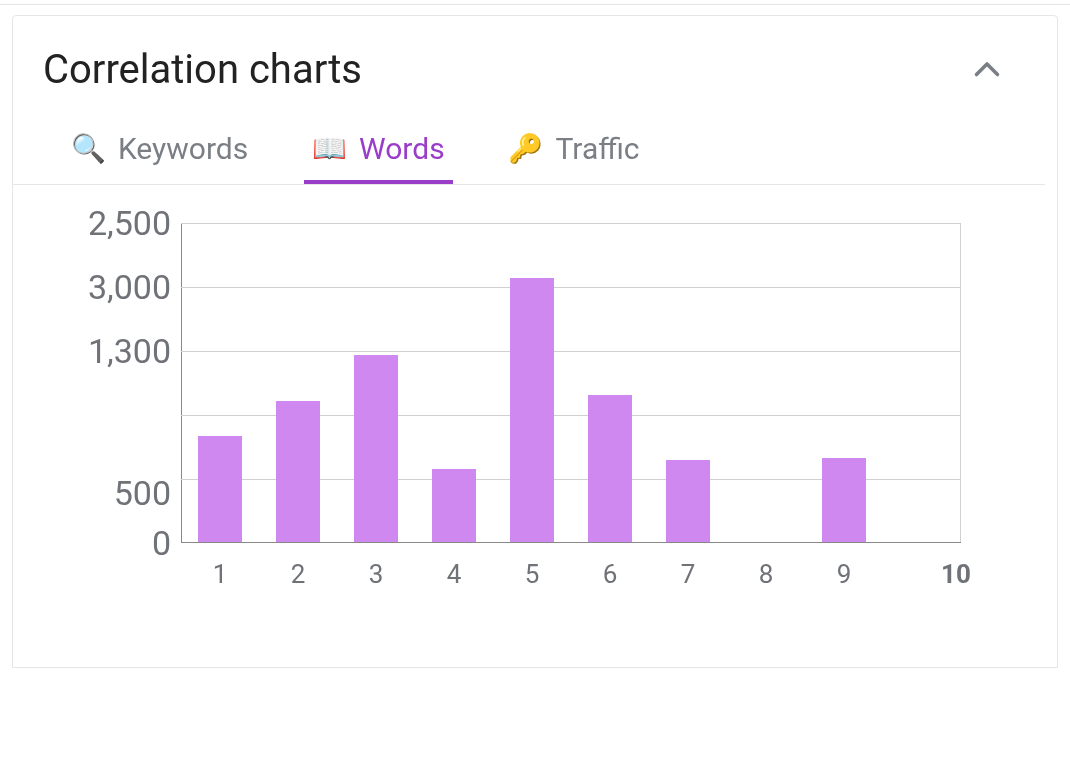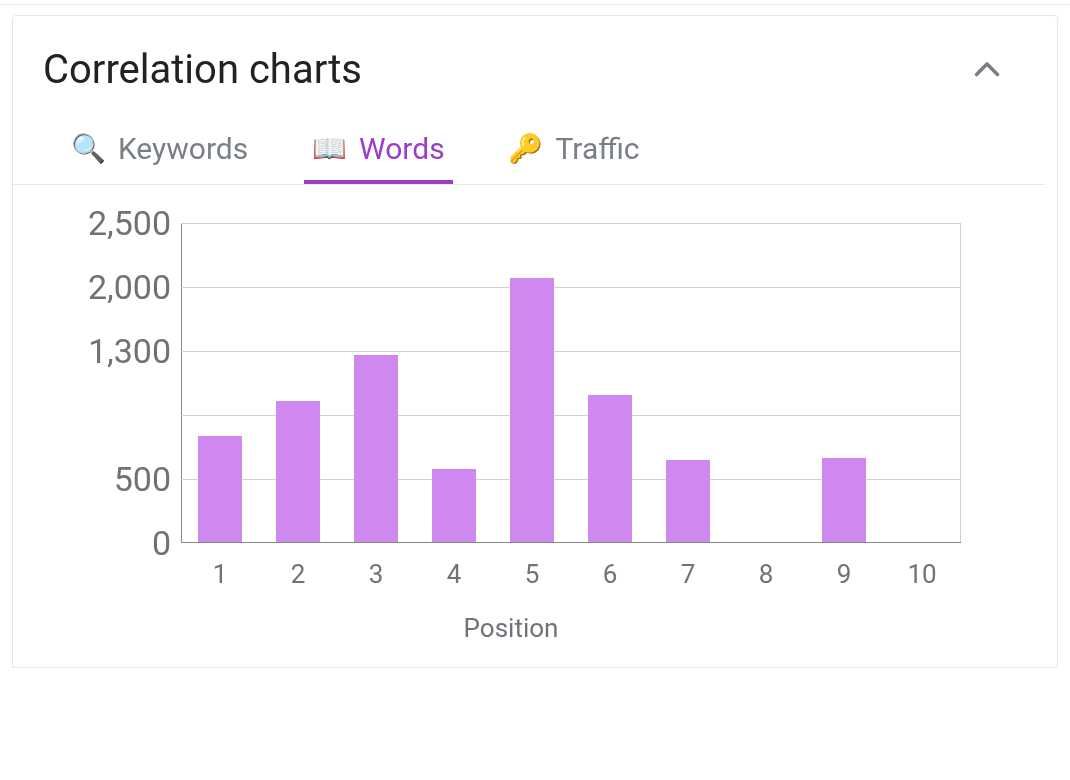--- a/index.html
+++ b/index.html
@@ -170,33 +170,32 @@
             <div class="gridline" style="top: 0px;"></div>
             <div class="bar" style="left: 39px; height: 106.24px; background: rgb(207, 136, 239);"></div>
             <div class="bar" style="left: 117px; height: 140.8px; background: rgb(207, 136, 239);"></div>
             <div class="bar" style="left: 195px; height: 186.88px; background: rgb(207, 136, 239);"></div>
             <div class="bar" style="left: 273px; height: 72.96px; background: rgb(207, 136, 239);"></div>
             <div class="bar" style="left: 351px; height: 263.68px; background: rgb(207, 136, 239);"></div>
             <div class="bar" style="left: 429px; height: 147.2px; background: rgb(207, 136, 239);"></div>
             <div class="bar" style="left: 507px; height: 81.92px; background: rgb(207, 136, 239);"></div>
             <div class="bar" style="left: 663px; height: 84.48px; background: rgb(207, 136, 239);"></div>
           </div>
-        <div class="xtitle">Position</div>
       <div class="ylab" style="top: 330px;">0</div>
-          <div class="ylab" style="top: 266px;">500</div>
+          <div class="ylab" style="top: 280px;">500</div>
           <div class="ylab" style="top: 138px;">1,300</div>
-          <div class="ylab" style="top: 74px;">2,000</div>
+          <div class="ylab" style="top: 74px;">3,000</div>
           <div class="ylab" style="top: 10px;">2,500</div>
           <div class="xticklab" style="left: 169px;">1</div>
           <div class="xticklab" style="left: 247px;">2</div>
           <div class="xticklab" style="left: 325px;">3</div>
           <div class="xticklab" style="left: 403px;">4</div>
           <div class="xticklab" style="left: 481px;">5</div>
           <div class="xticklab" style="left: 559px;">6</div>
           <div class="xticklab" style="left: 637px;">7</div>
           <div class="xticklab" style="left: 715px;">8</div>
           <div class="xticklab" style="left: 793px;">9</div>
-          <div class="xticklab" style="left: 871px;">10</div>
+          <div class="xticklab" style="left: 905px; font-weight: bold;">10</div>
         </div>
     </div>
 
   </div>
 </div>
 
 </body></html>

